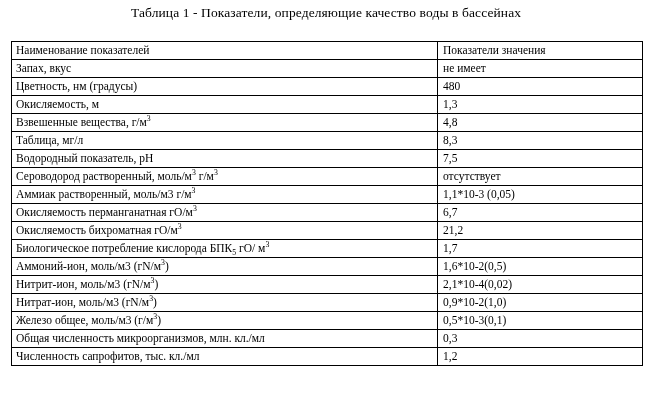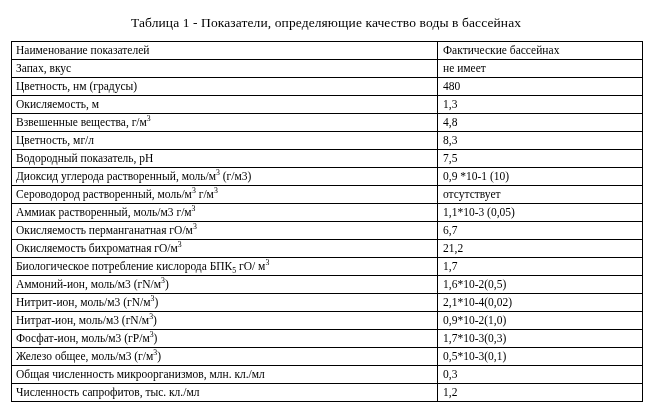--- a/index.html
+++ b/index.html
@@ -15,21 +15,21 @@
     color: #000000;
     overflow: hidden;
   }
   #page {
     position: relative;
     width: 652px;
     height: 413px;
   }
   .caption {
     position: absolute;
-    top: 14px;
+    top: 4px;
     left: 0;
     width: 652px;
     text-align: center;
     font-size: 13.5px;
     line-height: 17px;
     letter-spacing: 0.1px;
     white-space: nowrap;
   }
   .table-wrap {
     position: absolute;
@@ -77,49 +77,45 @@
 
   <div class="table-wrap">
     <table class="data">
       <colgroup>
         <col class="c-name">
         <col class="c-val">
       </colgroup>
       <tbody id="table-body">
         <tr>
           <td>Наименование показателей</td>
-          <td class="val">Фактические бассейнах</td>
+          <td class="val">Показатели значения</td>
         </tr>
       <tr>
             <td>Запах, вкус</td>
             <td class="val">не имеет</td>
           </tr>
           <tr>
             <td>Цветность, нм (градусы)</td>
             <td class="val">480</td>
           </tr>
           <tr>
             <td>Окисляемость, м</td>
             <td class="val">1,3</td>
           </tr>
           <tr>
             <td>Взвешенные вещества, г/м<sup>3</sup></td>
             <td class="val">4,8</td>
           </tr>
           <tr>
-            <td>Цветность, мг/л</td>
+            <td>Таблица, мг/л</td>
             <td class="val">8,3</td>
           </tr>
           <tr>
             <td>Водородный показатель, рН</td>
             <td class="val">7,5</td>
-          </tr>
-          <tr>
-            <td>Диоксид углерода растворенный, моль/м<sup>3</sup> (г/м3)</td>
-            <td class="val">0,9 *10-1 (10)</td>
           </tr>
           <tr>
             <td>Сероводород  растворенный, моль/м<sup>3</sup> г/м<sup>3</sup></td>
             <td class="val">отсутствует</td>
           </tr>
           <tr>
             <td>Аммиак  растворенный, моль/м3 г/м<sup>3</sup></td>
             <td class="val">1,1*10-3 (0,05)</td>
           </tr>
           <tr>
@@ -140,24 +136,20 @@
           </tr>
           <tr>
             <td>Нитрит-ион, моль/м3 (гN/м<sup>3</sup>)</td>
             <td class="val">2,1*10-4(0,02)</td>
           </tr>
           <tr>
             <td>Нитрат-ион, моль/м3 (гN/м<sup>3</sup>)</td>
             <td class="val">0,9*10-2(1,0)</td>
           </tr>
           <tr>
-            <td>Фосфат-ион, моль/м3 (гР/м<sup>3</sup>)</td>
-            <td class="val">1,7*10-3(0,3)</td>
-          </tr>
-          <tr>
             <td>Железо общее, моль/м3 (г/м<sup>3</sup>)</td>
             <td class="val">0,5*10-3(0,1)</td>
           </tr>
           <tr>
             <td>Общая численность микроорганизмов, млн. кл./мл</td>
             <td class="val">0,3</td>
           </tr>
           <tr>
             <td>Численность сапрофитов, тыс. кл./мл</td>
             <td class="val">1,2</td>

